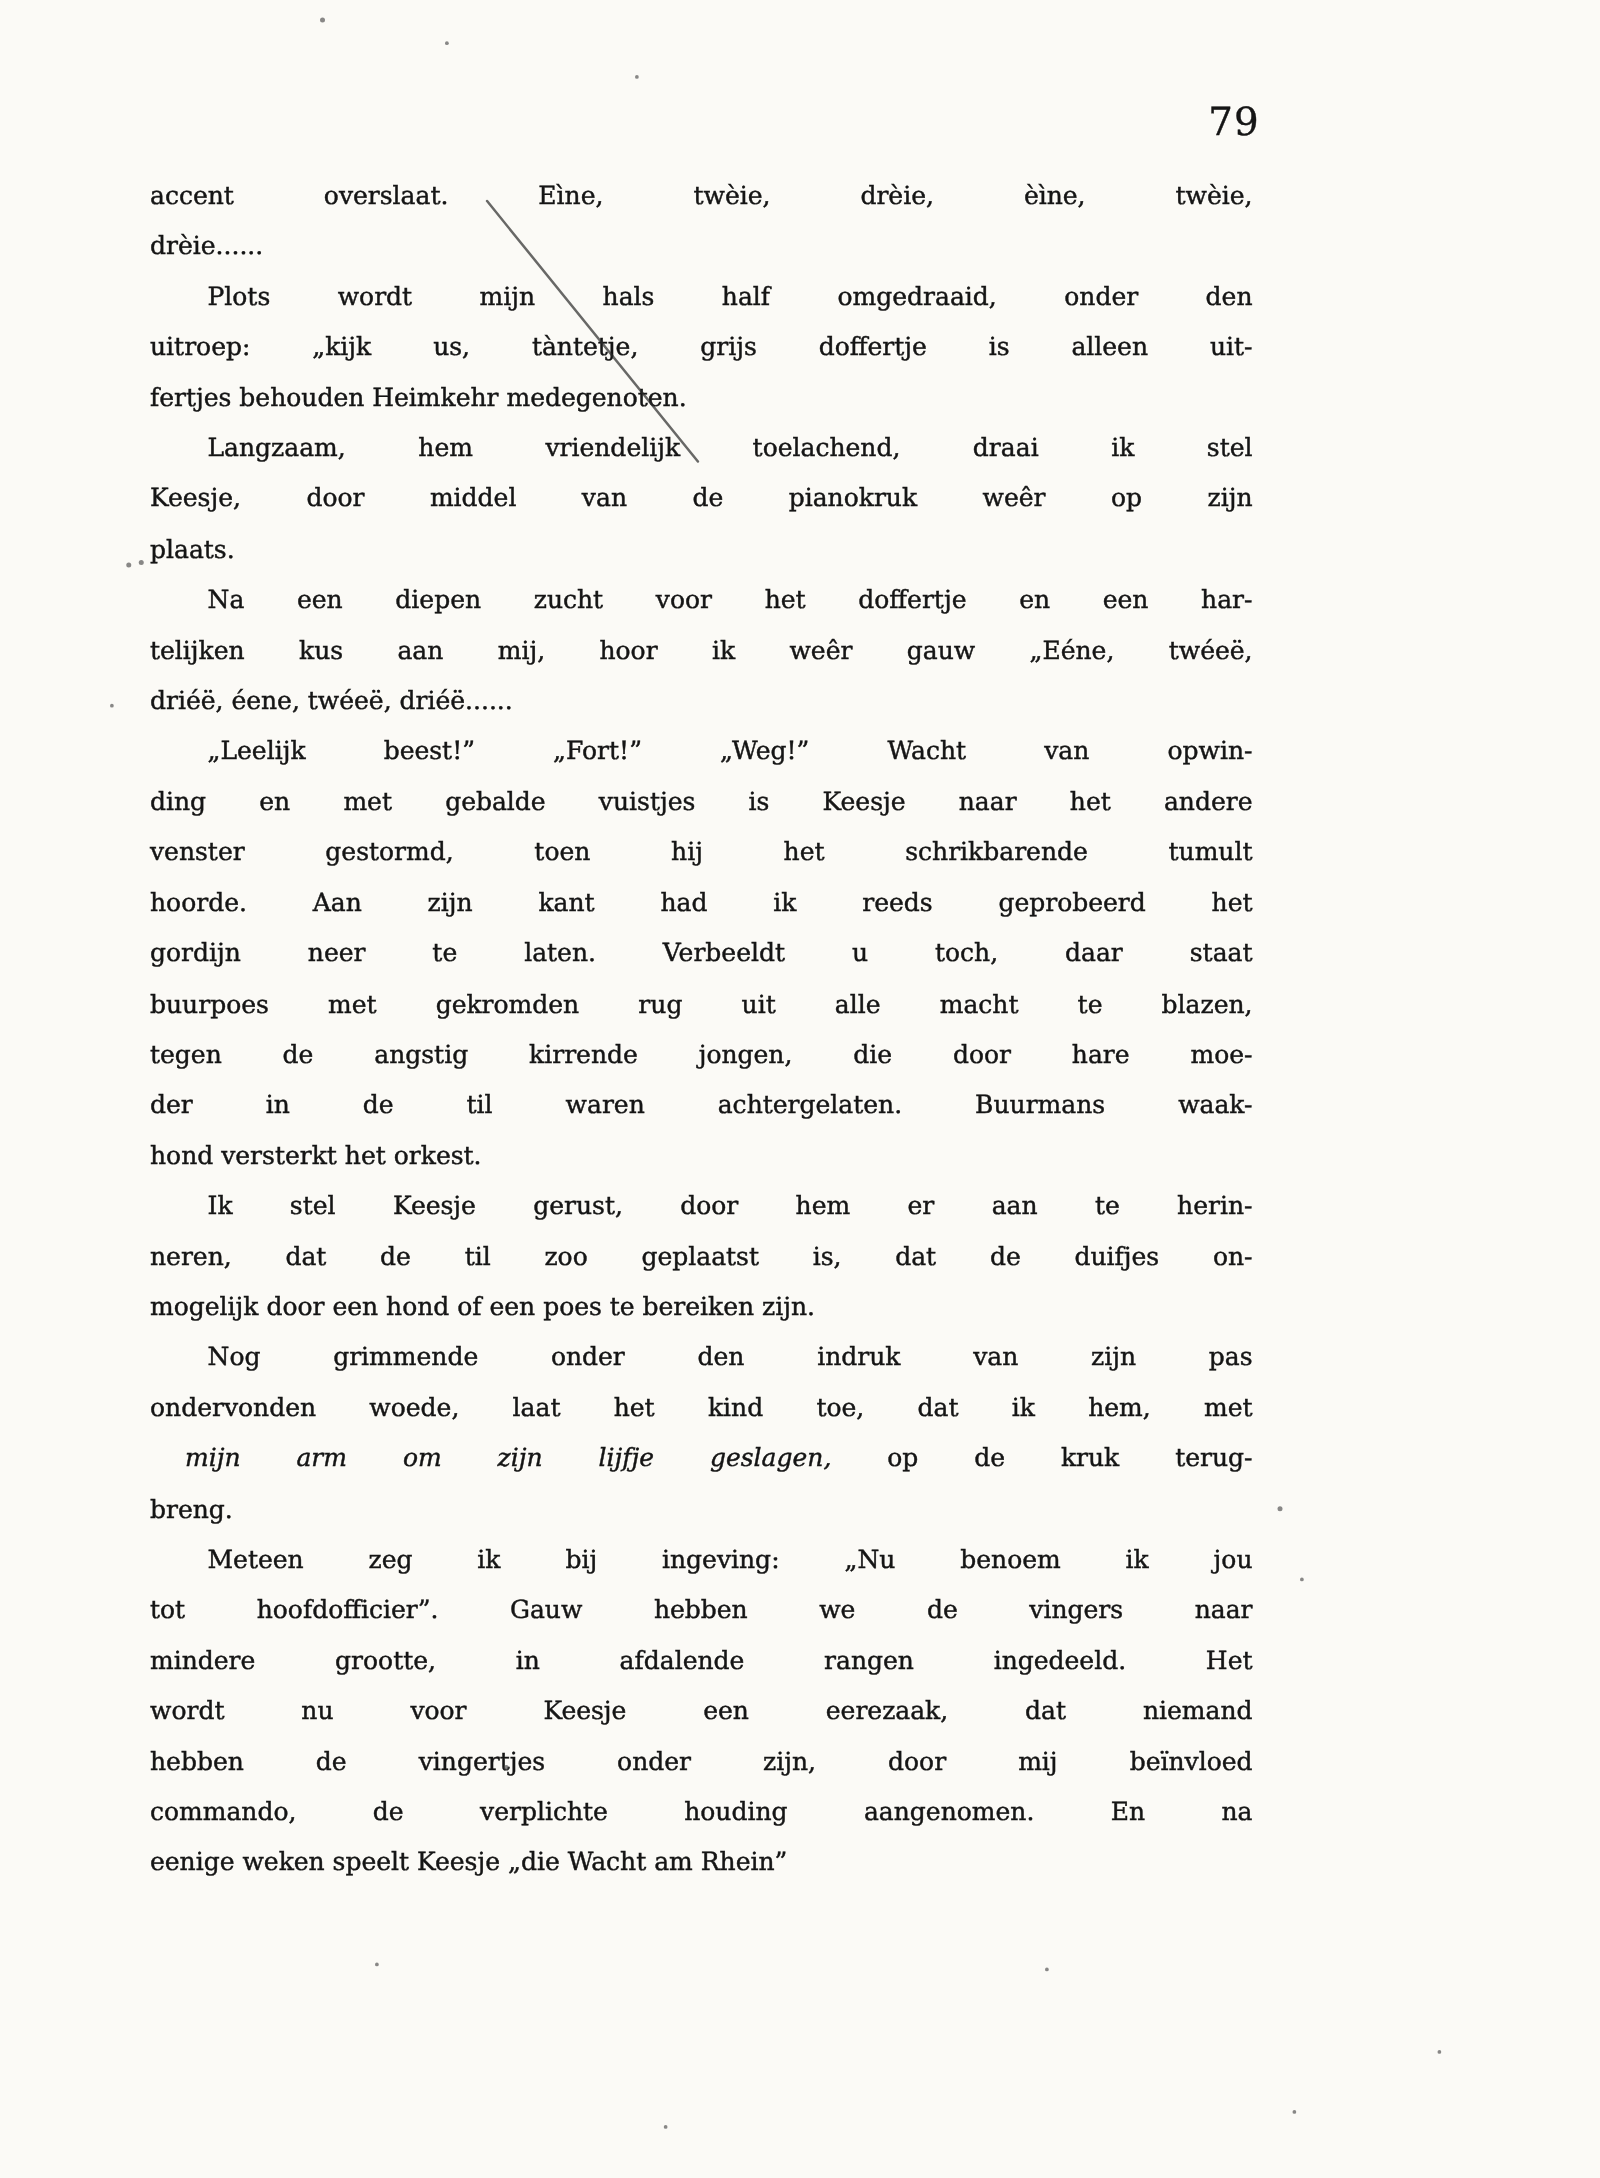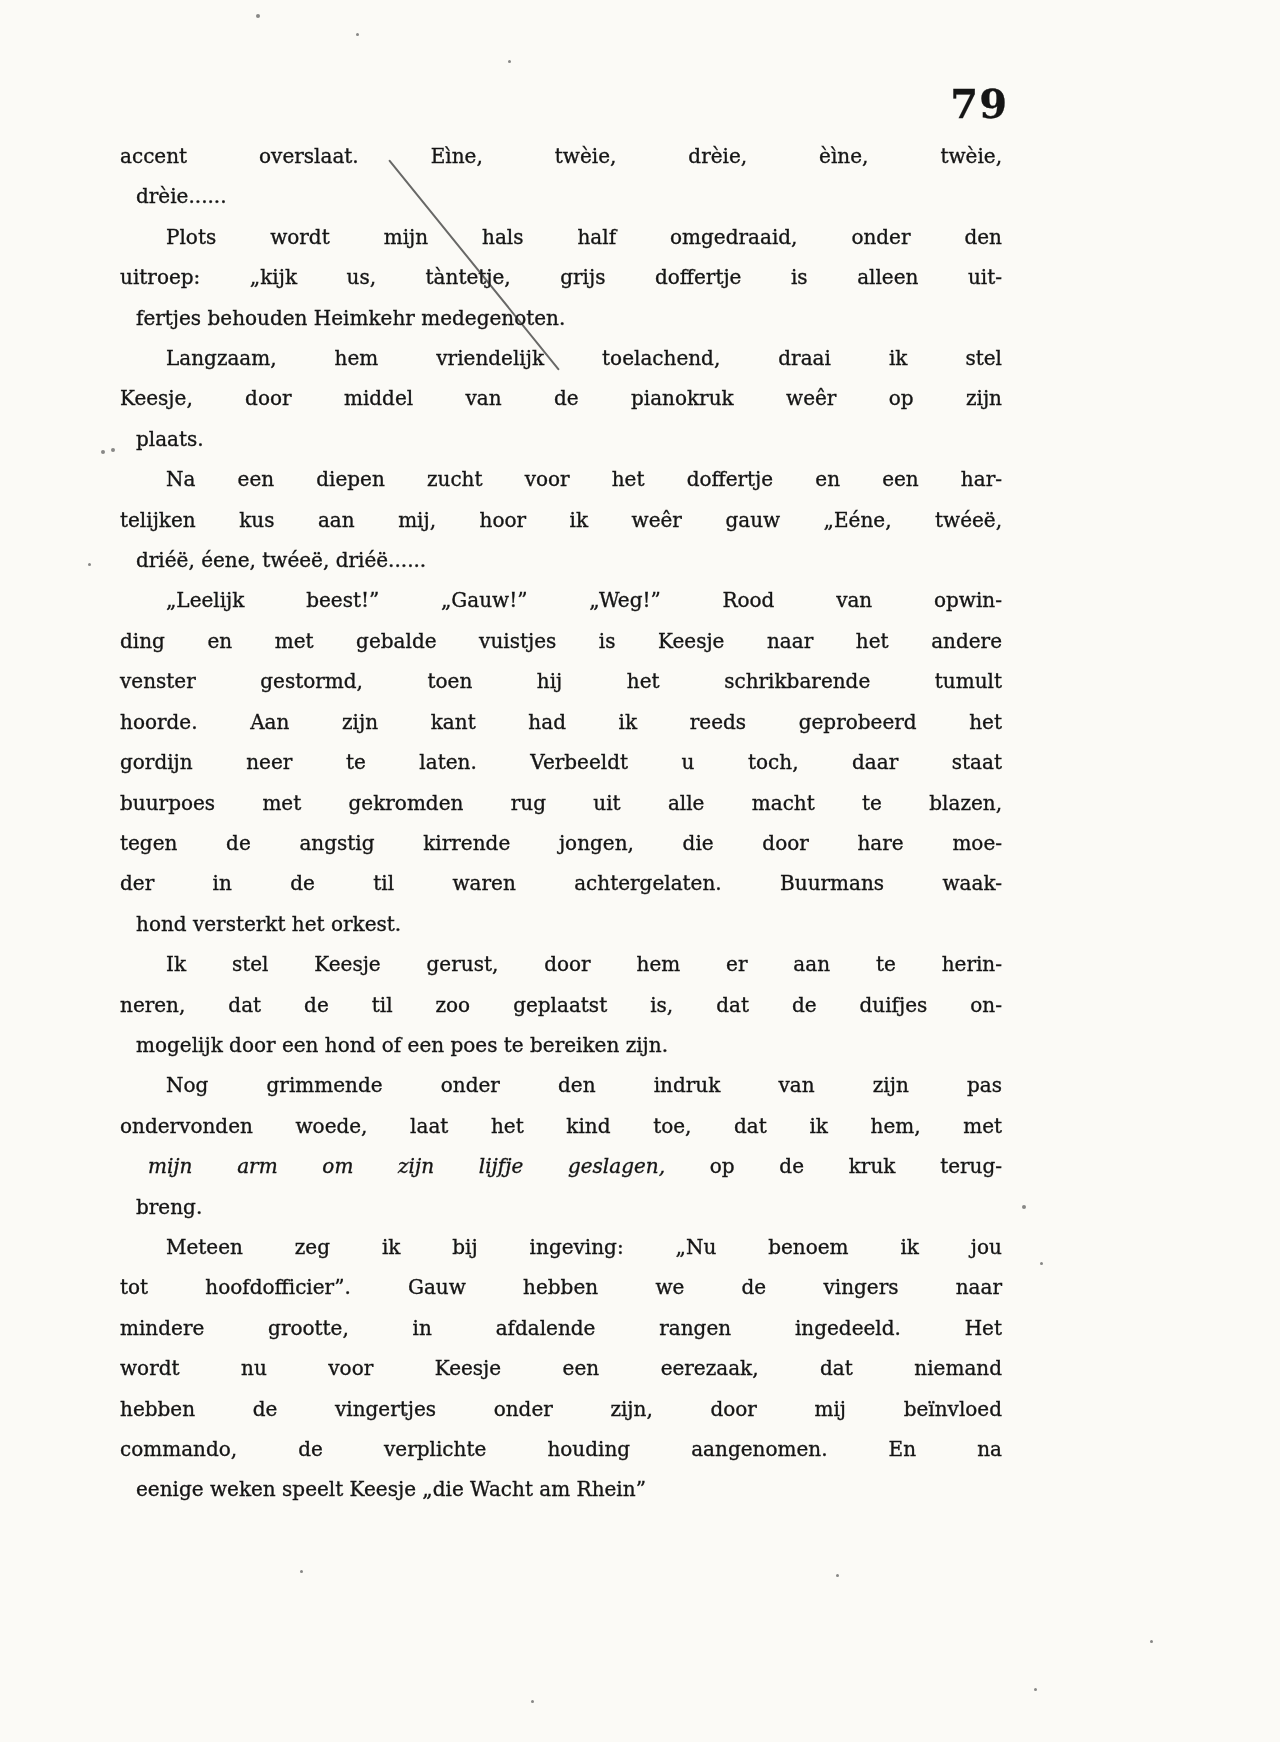--- a/index.html
+++ b/index.html
@@ -16,43 +16,42 @@
     overflow: hidden;
   }
   .page {
     position: absolute;
     inset: 0;
   }
   .page-number {
     position: absolute;
     top: 80px;
     right: 272px;
-    font-size: 40px;
-    font-weight: bold;
+    font-size: 31px;
+    font-weight: normal;
     letter-spacing: 1px;
     text-align: right;
     -webkit-text-stroke: 0.3px #151515;
   }
   .text-block {
     position: absolute;
     left: 120px;
     top: 136px;
     width: 882px;
   }
   .line {
     font-size: 20px;
     line-height: 40.4px;
     text-align: justify;
     text-align-last: justify;
     -webkit-text-stroke: 0.35px #151515;
     white-space: normal;
   }
   .line.flush {
     text-align-last: left;
-    margin-left: 16px;
   }
   .line.indent {
     text-indent: 46px;
   }
   .it {
     font-style: italic;
     margin-left: 28px;
   }
   
   .scratch {
@@ -85,21 +84,21 @@
       <div class="line flush"><span>drèie......</span></div>
       <div class="line indent"><span>Plots wordt mijn hals half omgedraaid, onder den</span></div>
       <div class="line"><span>uitroep: „kijk us, tàntetje, grijs doffertje is alleen uit-</span></div>
       <div class="line flush"><span>fertjes behouden Heimkehr medegenoten.</span></div>
       <div class="line indent"><span>Langzaam, hem vriendelijk toelachend, draai ik stel</span></div>
       <div class="line"><span>Keesje, door middel van de pianokruk weêr op zijn</span></div>
       <div class="line flush"><span>plaats.</span></div>
       <div class="line indent"><span>Na een diepen zucht voor het doffertje en een har-</span></div>
       <div class="line"><span>telijken kus aan mij, hoor ik weêr gauw „Eéne, twéeë,</span></div>
       <div class="line flush"><span>driéë, éene, twéeë, driéë......</span></div>
-      <div class="line indent"><span>„Leelijk beest!” „Gauw!” „Weg!” Rood van opwin-</span></div>
+      <div class="line indent"><span>„Leelijk beest!” „Fort!” „Weg!” Wacht van opwin-</span></div>
       <div class="line"><span>ding en met gebalde vuistjes is Keesje naar het andere</span></div>
       <div class="line"><span>venster gestormd, toen hij het schrikbarende tumult</span></div>
       <div class="line"><span>hoorde. Aan zijn kant had ik reeds geprobeerd het</span></div>
       <div class="line"><span>gordijn neer te laten. Verbeeldt u toch, daar staat</span></div>
       <div class="line"><span>buurpoes met gekromden rug uit alle macht te blazen,</span></div>
       <div class="line"><span>tegen de angstig kirrende jongen, die door hare moe-</span></div>
       <div class="line"><span>der in de til waren achtergelaten. Buurmans waak-</span></div>
       <div class="line flush"><span>hond versterkt het orkest.</span></div>
       <div class="line indent"><span>Ik stel Keesje gerust, door hem er aan te herin-</span></div>
       <div class="line"><span>neren, dat de til zoo geplaatst is, dat de duifjes on-</span></div>

